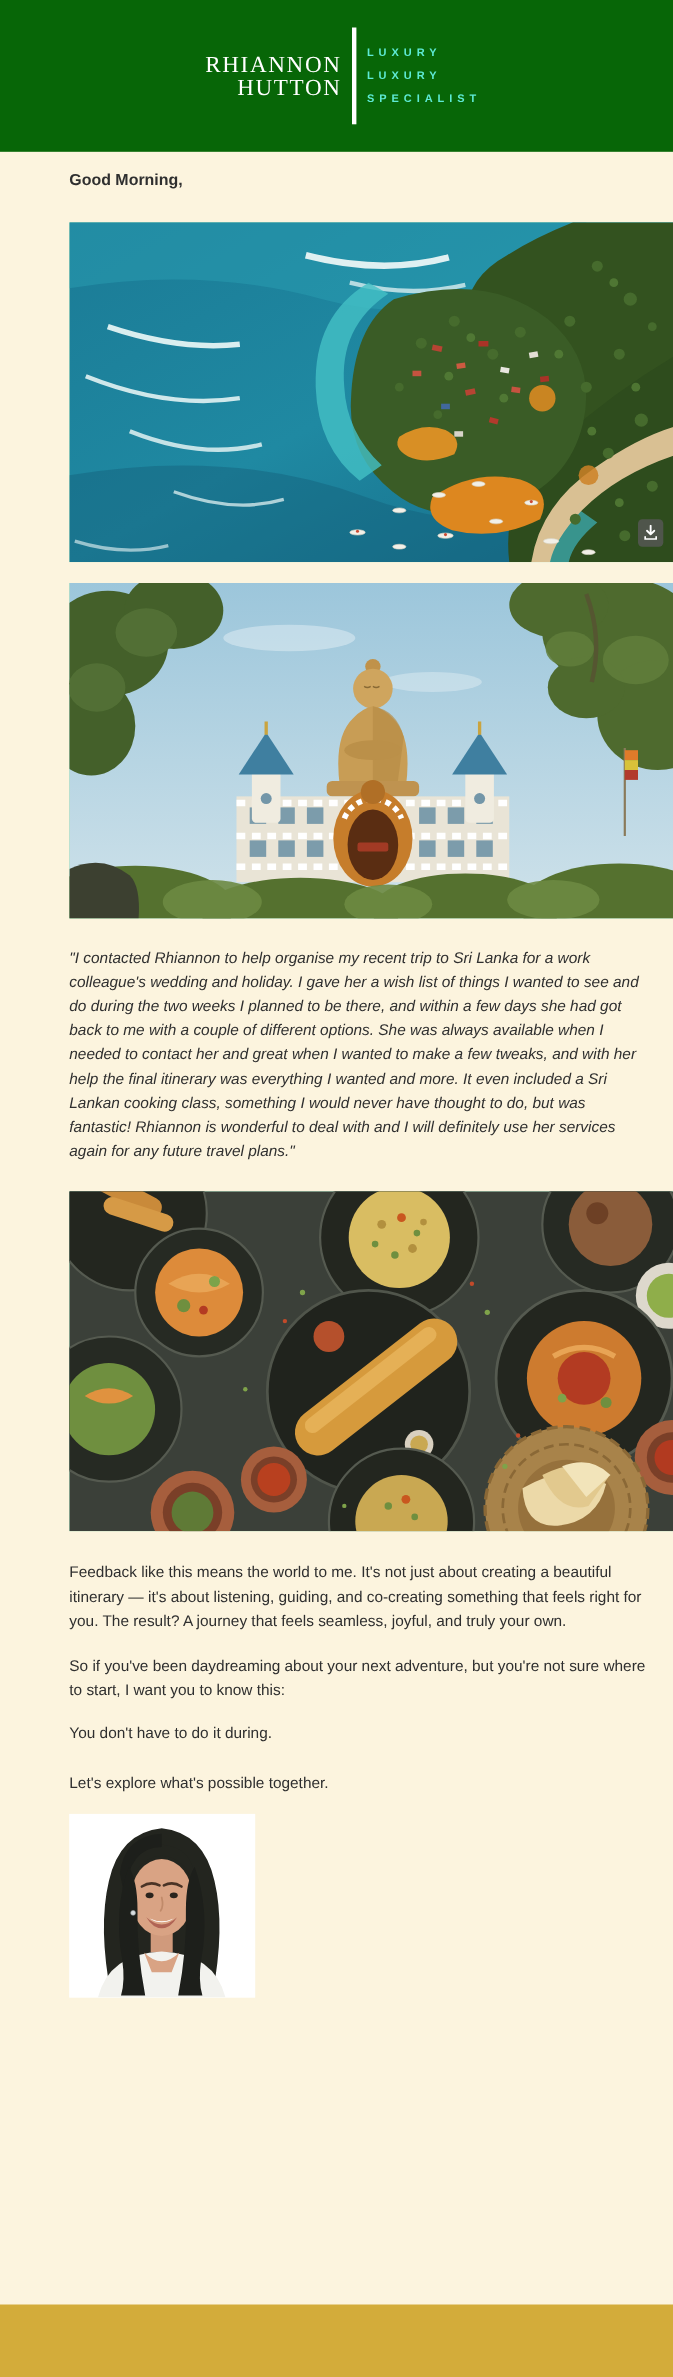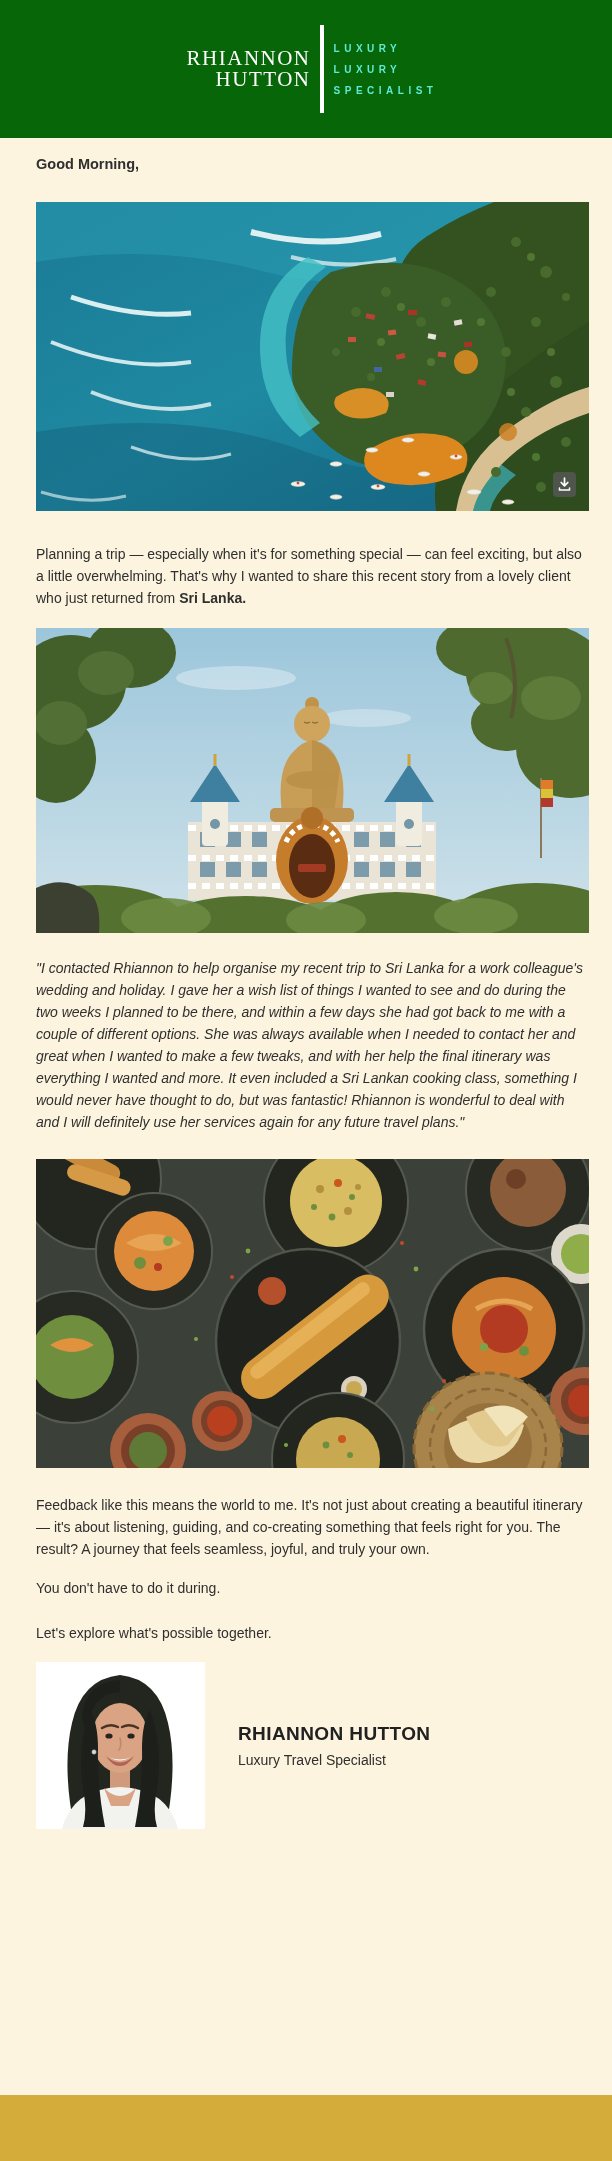--- a/index.html
+++ b/index.html
@@ -21,21 +21,21 @@
     text-align: right; color: #fff;
     font-family: "Liberation Serif", serif;
     font-size: 21px; line-height: 21px; letter-spacing: 1.5px; font-weight: 400;
   }
   .logo-bar { width: 4px; height: 88px; background: #fff; margin: 0 10px 0 9px; }
   .logo-tagline { color: #5eead4; }
   .logo-tagline div {
     font-size: 10px; letter-spacing: 4.5px; line-height: 21px; font-weight: 700;
   }
   
-  .content { padding: 0 25px 0 36px; flex: 0 0 auto; }
+  .content { padding: 0 25px 0 36px; flex: 0 0 auto; margin-left: 27px; }
   p { margin: 0; font-size: 14px; line-height: 22px; }
   .greeting { margin-top: 18px; font-weight: 700; font-size: 14.5px; line-height: 16px; }
   .photo { position: relative; width: 553px; overflow: hidden; background:#9db; }
   .photo svg { display: block; }
   .fig-hero   { margin-top: 30px; height: 309px; }
   .fig-temple { margin-top: 19px; height: 305px; }
   .fig-food   { margin-top: 26px; height: 309px; }
   .p1 { margin-top: 32px; }
   .p2 { margin-top: 29px; }
   .quote { margin-top: 24px; font-style: italic; }
@@ -185,21 +185,20 @@
         </g>
       </svg>
       <button class="dl-btn">
         <svg width="13" height="15" viewBox="0 0 13 15">
           <path d="M6.5 1 V8.2 M3.2 5.5 L6.5 8.8 L9.8 5.5" stroke="#ffffff" stroke-width="1.7" fill="none" stroke-linecap="round" stroke-linejoin="round"></path>
           <path d="M1.5 11 V13 H11.5 V11" stroke="#ffffff" stroke-width="1.5" fill="none" stroke-linecap="round"></path>
         </svg>
       </button>
     </div>
 
-    <p class="p1"><span>Planning a trip — especially when it's for something special — can feel exciting, but also a little overwhelming. That's why I wanted to share this recent story from a lovely client who just returned from </span><strong>Sri Lanka.</strong></p>
 
 
     <div class="photo fig-temple">
       <svg width="553" height="305" viewBox="0 0 553 305" preserveAspectRatio="none">
         <defs>
           <linearGradient id="sky" x1="0" y1="0" x2="0" y2="1">
             <stop offset="0" stop-color="#9cc6db"></stop>
             <stop offset="1" stop-color="#cfe2ea"></stop>
           </linearGradient>
         </defs>
@@ -401,20 +400,21 @@
           </g>
         <g fill="#c24a2a">
             <circle cx="196" cy="118" r="2"></circle>
             <circle cx="366" cy="84" r="2"></circle>
             <circle cx="408" cy="222" r="2"></circle>
           </g>
       </svg>
     </div>
 
     <p class="p3">Feedback like this means the world to me. It's not just about creating a beautiful itinerary — it's about listening, guiding, and co-creating something that feels right for you. The result? A journey that feels seamless, joyful, and truly your own.</p>
+    <p class="p4">So if you've been daydreaming about your next adventure, but you're not sure where to start, I want you to know this:</p>
     <p class="p5">You don't have to do it during.</p>
     <p class="p6">Let's explore what's possible together.</p>
 
     <div class="signature">
       <div class="avatar">
         <svg width="169" height="167" viewBox="0 0 169 167">
           <rect width="169" height="167" fill="#ffffff"></rect>
 
           <path d="M38 165 q-12 -62 -2 -104 q10 -44 48 -48 q38 4 48 48 q10 42 -2 104 z" fill="#23251f"></path>
 
@@ -436,23 +436,19 @@
 
           <path d="M70 94 q14 13 28 0 q-6 10 -14 10 q-8 0 -14 -10z" fill="#b06455"></path>
           <path d="M73 95 q11 7 22 0 q-11 5 -22 0z" fill="#ffffff"></path>
 
           <path d="M54 48 q-14 40 -6 84 q3 20 -1 33 h22 q-8 -42 -7 -78 q0 -26 -8 -39z" fill="#1d1f1b"></path>
           <path d="M114 48 q14 40 6 84 q-3 20 1 33 h-22 q8 -42 7 -78 q0 -26 8 -39z" fill="#1d1f1b"></path>
 
           <circle cx="58" cy="90" r="2.2" fill="#d8dde0" stroke="#9aa0a4" stroke-width=".6"></circle>
         </svg>
       </div>
-      <div class="sig-text">
-        <div class="sig-name">RHIANNON HUTTON</div>
-        <div class="sig-title">Luxury Travel Specialist</div>
-      </div>
     </div>
 
   </div>
 
   <div class="footer"></div>
 
 </div>
 
 </body></html>

